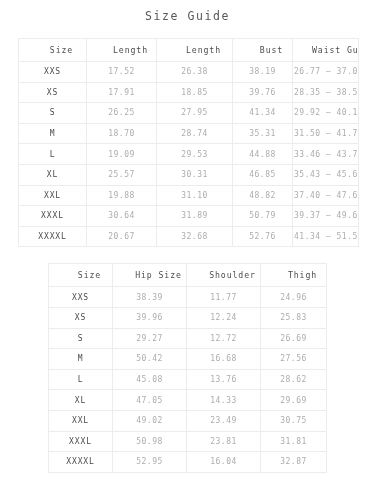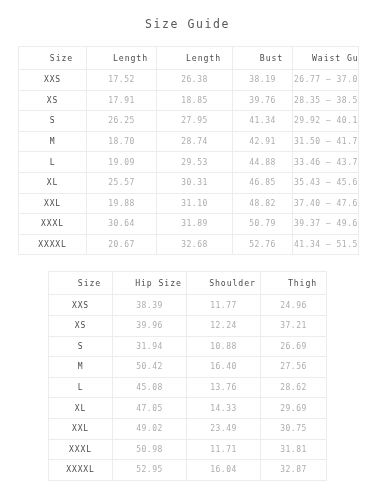--- a/index.html
+++ b/index.html
@@ -20,21 +20,21 @@
     box-sizing: border-box;
     padding: 0;
     position: relative;
   }
 
   .title {
     text-align: center;
     font-size: 11.5px;
     color: #58585a;
     letter-spacing: 1.6px;
-    margin-top: 17px;
+    margin-top: 9px;
     margin-bottom: 0;
     font-weight: 400;
   }
 
   
   table.size-table {
     border-collapse: collapse;
     table-layout: fixed;
     font-weight: 400;
   }
@@ -131,21 +131,21 @@
             <td class="sizecell">S</td>
             <td class="valcell">26.25</td>
             <td class="valcell">27.95</td>
             <td class="valcell">41.34</td>
             <td class="valcell">29.92 – 40.16</td>
           </tr>
           <tr class="row">
             <td class="sizecell">M</td>
             <td class="valcell">18.70</td>
             <td class="valcell">28.74</td>
-            <td class="valcell">42.91</td>
+            <td class="valcell">35.31</td>
             <td class="valcell">31.50 – 41.73</td>
           </tr>
           <tr class="row">
             <td class="sizecell">L</td>
             <td class="valcell">19.09</td>
             <td class="valcell">29.53</td>
             <td class="valcell">44.88</td>
             <td class="valcell">33.46 – 43.70</td>
           </tr>
           <tr class="row">
@@ -198,32 +198,32 @@
           <tr class="row">
             <td class="sizecell">XXS</td>
             <td class="valcell">38.39</td>
             <td class="valcell">11.77</td>
             <td class="valcell">24.96</td>
           </tr>
           <tr class="row">
             <td class="sizecell">XS</td>
             <td class="valcell">39.96</td>
             <td class="valcell">12.24</td>
-            <td class="valcell">37.21</td>
+            <td class="valcell">25.83</td>
           </tr>
           <tr class="row">
             <td class="sizecell">S</td>
-            <td class="valcell">31.94</td>
-            <td class="valcell">10.88</td>
+            <td class="valcell">29.27</td>
+            <td class="valcell">12.72</td>
             <td class="valcell">26.69</td>
           </tr>
           <tr class="row">
             <td class="sizecell">M</td>
             <td class="valcell">50.42</td>
-            <td class="valcell">16.40</td>
+            <td class="valcell">16.68</td>
             <td class="valcell">27.56</td>
           </tr>
           <tr class="row">
             <td class="sizecell">L</td>
             <td class="valcell">45.08</td>
             <td class="valcell">13.76</td>
             <td class="valcell">28.62</td>
           </tr>
           <tr class="row">
             <td class="sizecell">XL</td>
@@ -233,21 +233,21 @@
           </tr>
           <tr class="row">
             <td class="sizecell">XXL</td>
             <td class="valcell">49.02</td>
             <td class="valcell">23.49</td>
             <td class="valcell">30.75</td>
           </tr>
           <tr class="row">
             <td class="sizecell">XXXL</td>
             <td class="valcell">50.98</td>
-            <td class="valcell">11.71</td>
+            <td class="valcell">23.81</td>
             <td class="valcell">31.81</td>
           </tr>
           <tr class="row">
             <td class="sizecell">XXXXL</td>
             <td class="valcell">52.95</td>
             <td class="valcell">16.04</td>
             <td class="valcell">32.87</td>
           </tr>
         </tbody>
     </table>

